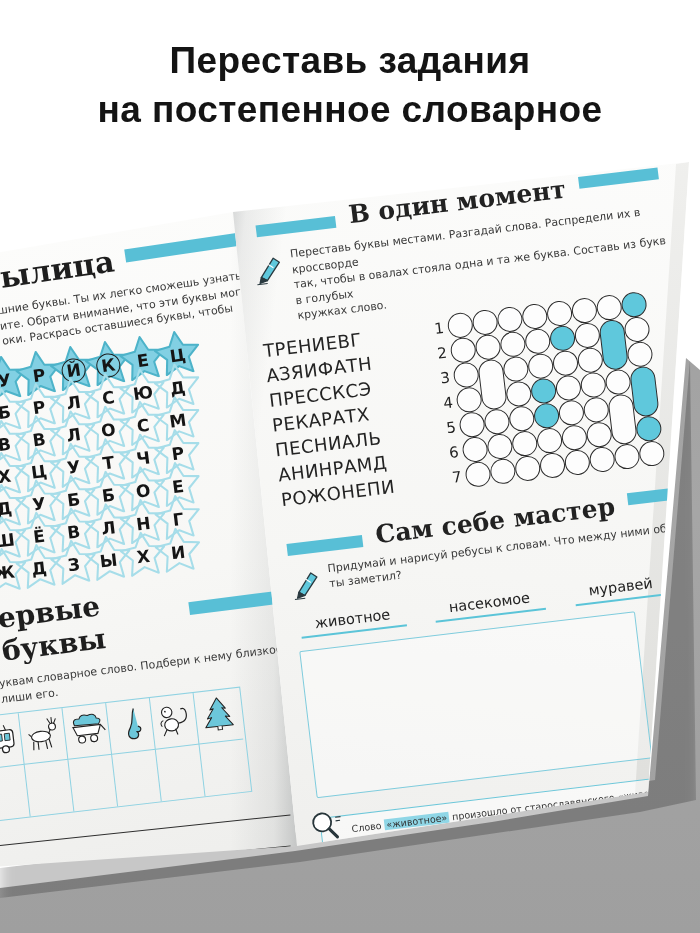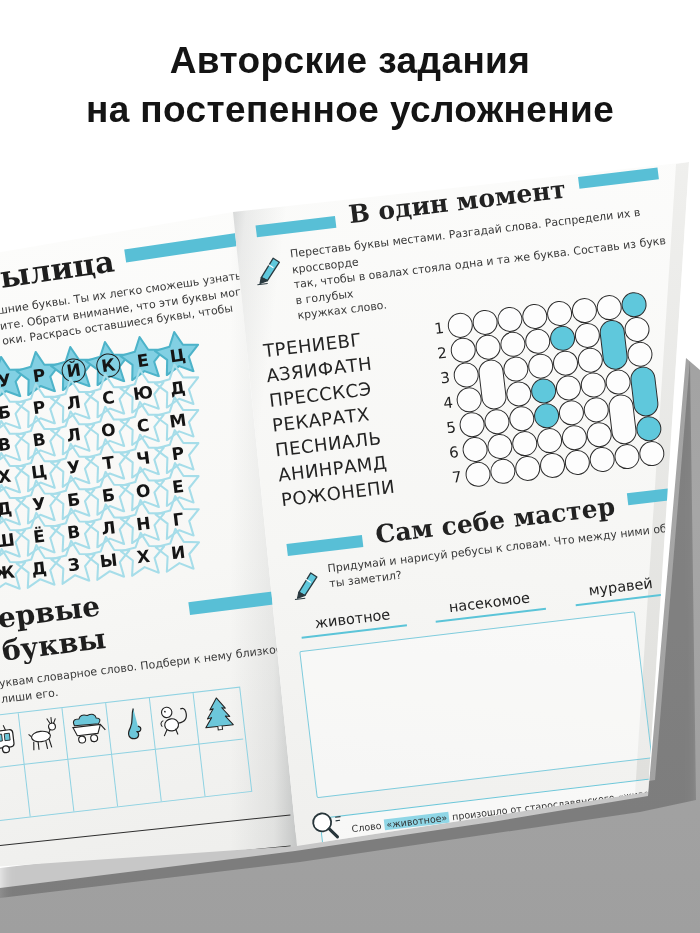--- a/index.html
+++ b/index.html
@@ -93,22 +93,22 @@
   .hl{background:#8fd6e6;padding:0 2px;}
 </style>
 </head>
 <body>
 
 <div class="stage">
   <div class="floor"></div>
   <div class="book-shadow"></div>
 
   <div class="heading">
-    <div>Авторские задания</div>
-    <div>на постепенное усложнение</div>
+    <div>Переставь задания</div>
+    <div>на постепенное словарное</div>
   </div>
 
   <div class="page page-left">
     <div class="fold-shade"></div>
     <div class="lp-content">
 
       <div class="lp-block lp-title">
         <span class="t">ылица</span>
         <span class="bar"></span>
       </div>

